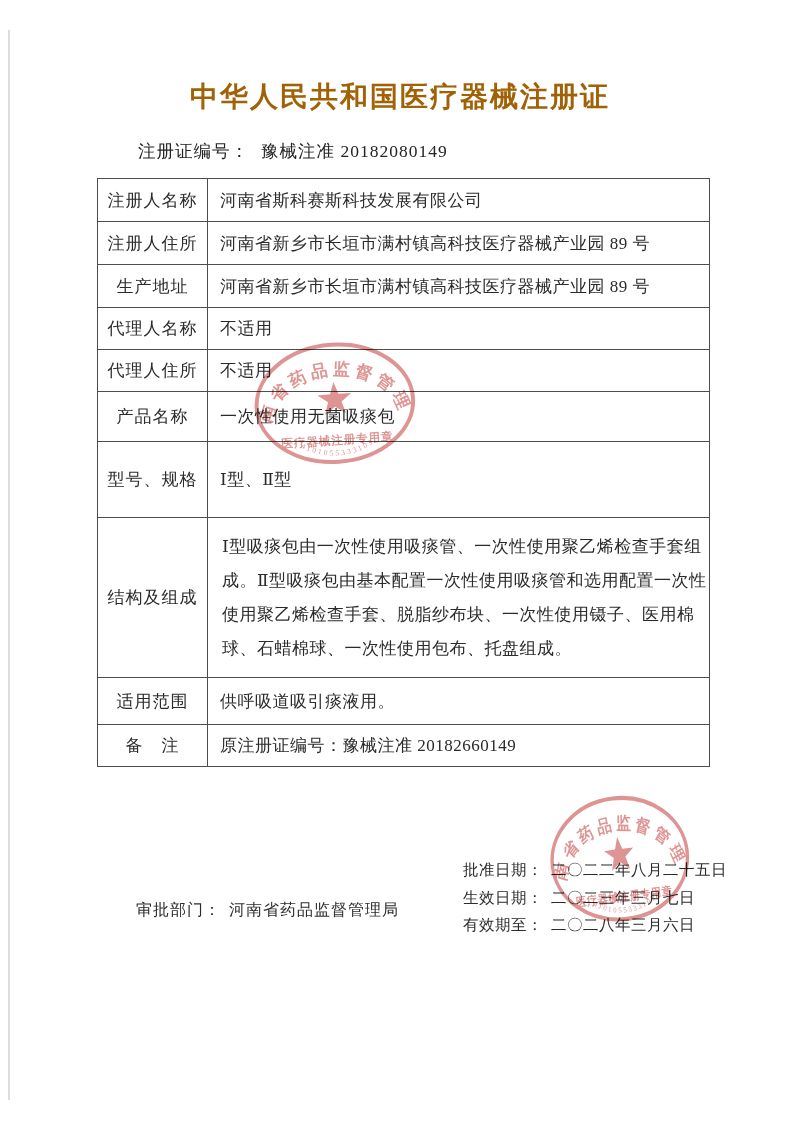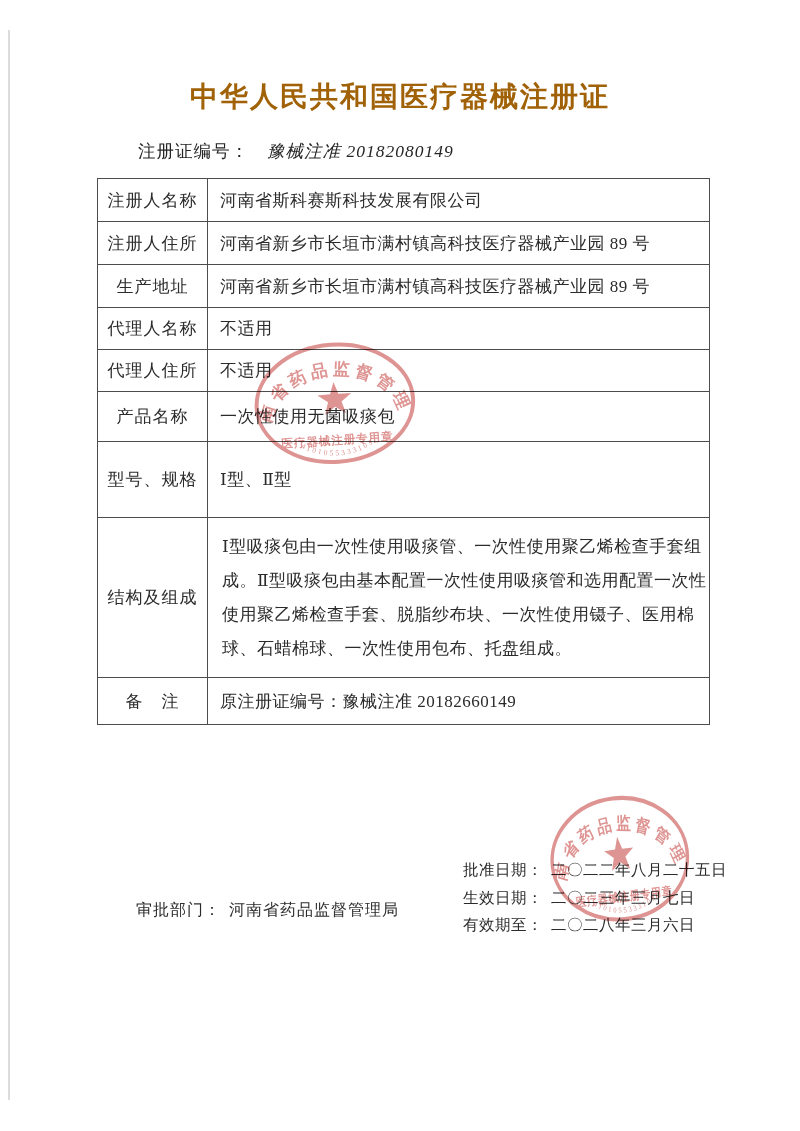--- a/index.html
+++ b/index.html
@@ -15,21 +15,21 @@
   }
   .title {
     position:absolute; top:78px; left:0; width:800px;
     text-align:center; font-size:28px; font-weight:bold; color:#a16207;
     letter-spacing:2px;
   }
   .cert-no {
     position:absolute; top:139px; left:138px;
     font-size:17.5px; color:#252525; letter-spacing:1px;
   }
-  .cert-no .val { margin-left:18px;font-style:italic; }
+  .cert-no .val { margin-left:12px; }
   table.cert {
     position:absolute; left:97px; top:178px; width:613px;
     border-collapse:collapse; table-layout:fixed;
   }
   table.cert td {
     border:1px solid #4d4d4d; font-size:17px; color:#2b2b2b;
     vertical-align:middle;
   }
   td.label { width:110px; text-align:center; letter-spacing:1px; padding:0 4px; }
   td.value { padding:4px 6px 4px 12px; letter-spacing:0.5px; }
@@ -102,20 +102,24 @@
       </tr>
       <tr>
         <td class="label">型号、规格</td>
         <td class="value">Ⅰ型、Ⅱ型</td>
       </tr>
       <tr>
         <td class="label">结构及组成</td>
         <td class="value">Ⅰ型吸痰包由一次性使用吸痰管、一次性使用聚乙烯检查手套组成。Ⅱ型吸痰包由基本配置一次性使用吸痰管和选用配置一次性使用聚乙烯检查手套、脱脂纱布块、一次性使用镊子、医用棉球、石蜡棉球、一次性使用包布、托盘组成。</td>
       </tr>
       <tr>
+        <td class="label">适用范围</td>
+        <td class="value">供呼吸道吸引痰液用。</td>
+      </tr>
+      <tr>
         <td class="label">备　注</td>
         <td class="value">原注册证编号：豫械注准 20182660149</td>
       </tr>
     </tbody>
 </table>
 
 <div class="footer-dept">
   <span>审批部门：</span><span class="val">河南省药品监督管理局</span>
 </div>
 

